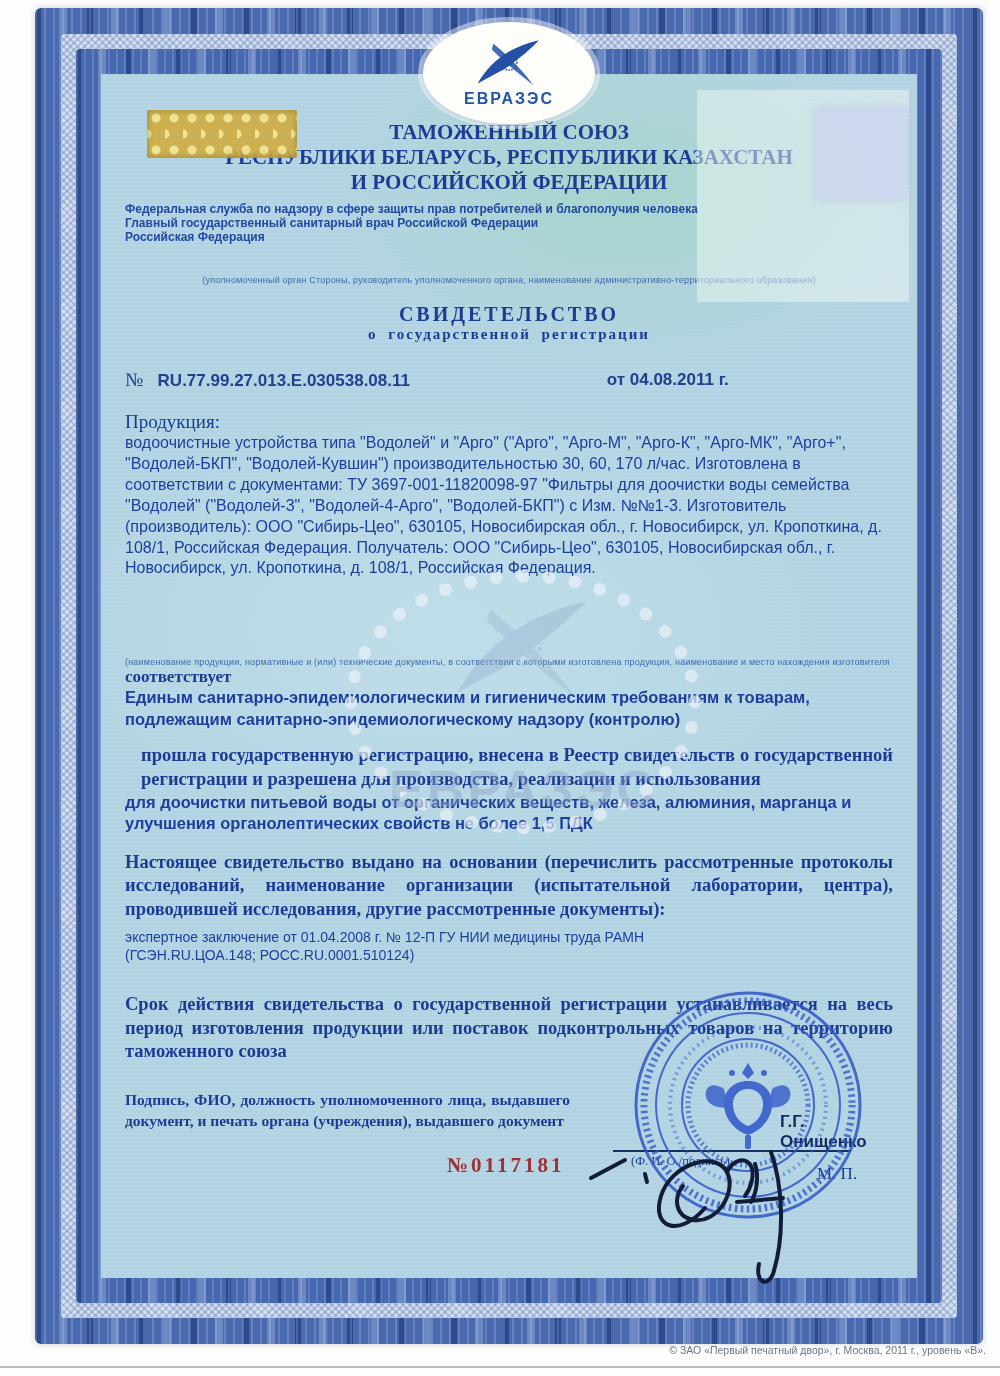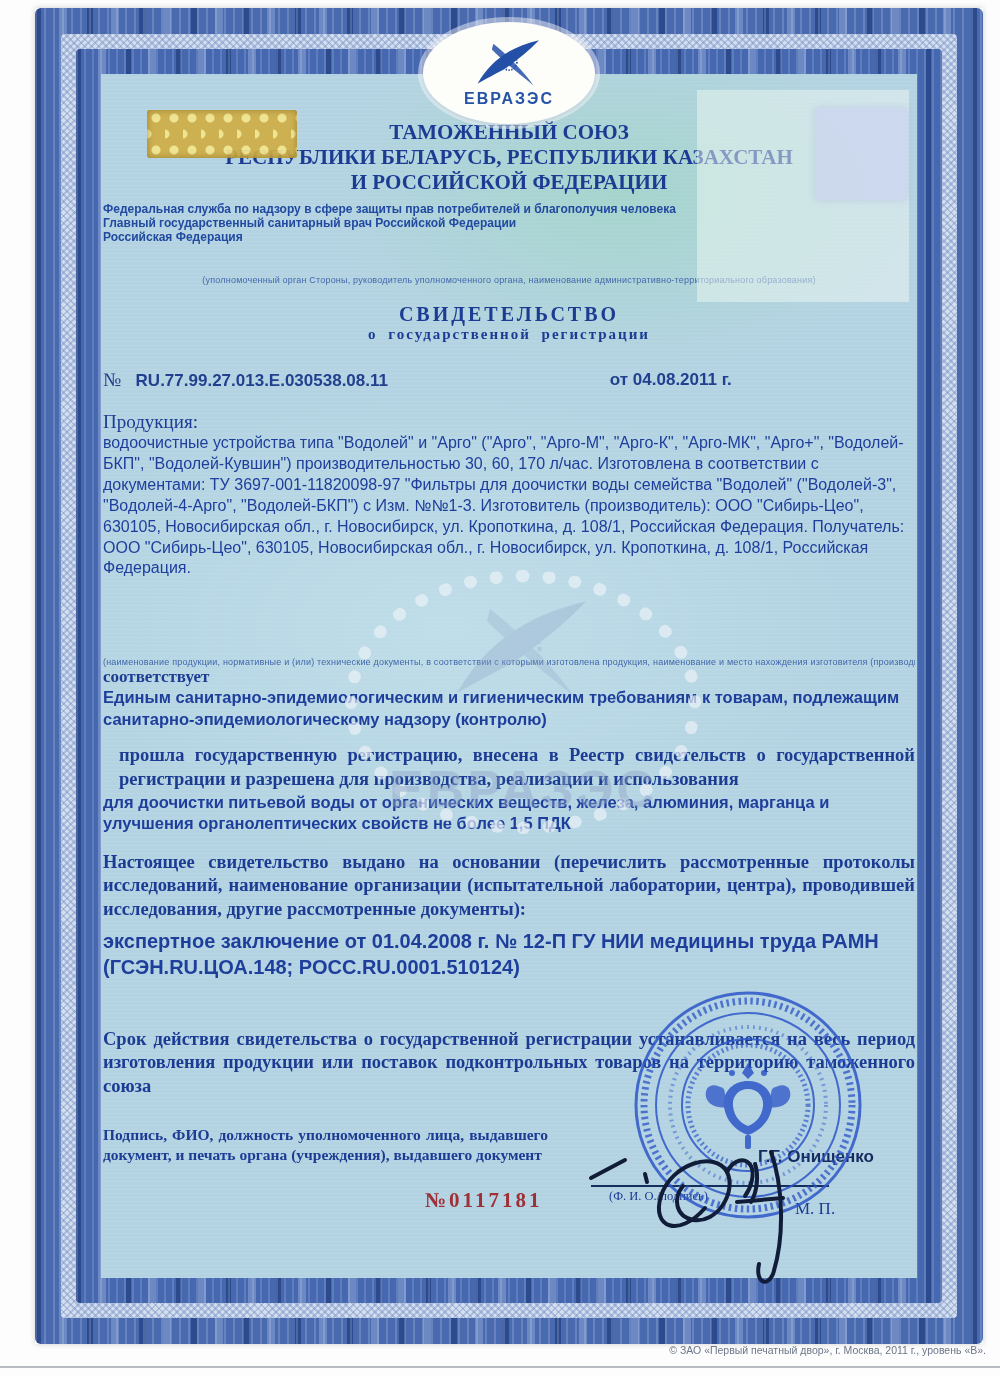--- a/index.html
+++ b/index.html
@@ -16,21 +16,21 @@
   .b-mid{height:100%;box-sizing:border-box;padding:15px;border-radius:4px;
     background:
       repeating-linear-gradient(45deg, rgba(110,140,195,.38) 0 2px, transparent 2px 5px),
       repeating-linear-gradient(-45deg, rgba(110,140,195,.38) 0 2px, transparent 2px 5px),
       #d4deee;}
   .b-inner{height:100%;box-sizing:border-box;padding:25px;border-radius:4px;
     background:
       repeating-linear-gradient(90deg, rgba(255,255,255,.14) 0 2px, transparent 2px 8px),
       repeating-linear-gradient(90deg, #2c4a8e 0 5px, #4668b0 5px 22px, #6d89c4 22px 30px, #4668b0 30px 50px),
       #3a5ba4;}
-  .inner{position:relative;height:100%;box-sizing:border-box;padding:0 2px;overflow:hidden;
+  .inner{position:relative;height:100%;box-sizing:border-box;padding:0 24px;overflow:hidden;
     background:
       radial-gradient(ellipse 430px 250px at 64% 10%, rgba(152,214,184,.5), transparent 70%),
       radial-gradient(ellipse 560px 320px at 42% 46%, rgba(200,230,238,.55), transparent 75%),
       repeating-linear-gradient(0deg, rgba(255,255,255,.07) 0 1px, transparent 1px 4px),
       #b4d3e2;}
   .hdr1{font-family:"Liberation Serif",serif;font-weight:700;font-size:21px;line-height:1.2;
         color:#1c3c94;text-align:center;}
   .agency{font-weight:600;font-size:12px;line-height:1.2;color:#2149a0;text-align:left;}
   .tiny{font-size:9px;letter-spacing:.2px;color:#4168ab;text-align:center;white-space:nowrap;
         overflow:hidden;}
@@ -40,25 +40,25 @@
          word-spacing:5px;color:#1c3c94;text-align:center;margin-top:0;}
   .numrow{position:relative;margin-top:26px;height:24px;color:#21408f;}
   .nosign{font-family:"Liberation Serif",serif;font-size:19px;font-weight:400;}
   .numval{font-weight:700;font-size:17px;margin-left:10px;margin-top:38px;}
   .dateval{position:absolute;left:57%;top:1px;font-weight:700;font-size:17px;margin-left:44px;}
   .product-label{margin-top:18px;font-family:Liberation Serif, serif;font-size:19px;color:#1c3c94;}
   .product-text{font-size:16px;line-height:1.31;color:#1e3e9c;text-align:left;}
   .serif-par{font-family:"Liberation Serif",serif;font-weight:700;font-size:18.5px;line-height:1.28;
         color:#1c3c94;text-align:justify;}
   .sans-par{font-weight:700;font-size:16.5px;line-height:1.3;color:#1e3e9c;}
-  .sans-reg{font-weight:700;font-size:20px;line-height:1.3;color:#1e3e9c;white-space:pre-line;}
+  .sans-reg{font-weight:400;font-size:14px;line-height:1.3;color:#1e3e9c;white-space:pre-line;}
   .serif-sm{font-family:"Liberation Serif",serif;font-weight:700;font-size:17px;color:#1c3c94;}
   .wm-gap{margin-top:78px;}
   .mt14{margin-top:14px;margin-left:16px;} .mt16{margin-top:16px;} .mt6{margin-top:6px;}
-  .validity{margin-top:48px;}
+  .validity{margin-top:29px;}
   
   .bottom-block{position:relative;margin-top:26px;height:108px;}
   .sign-caption{position:absolute;left:0;top:0;width:445px;font-family:"Liberation Serif",serif;
         font-weight:700;font-size:15.5px;line-height:1.35;color:#1c3c94;text-align:justify;}
   .name{position:absolute;left:655px;top:22px;font-weight:700;font-size:17px;color:#152a5e;}
   .sig-line{position:absolute;left:488px;top:60px;width:238px;border-top:2px solid #16305e;}
   .fio{position:absolute;left:506px;top:64px;font-family:"Liberation Serif",serif;font-size:12.5px;
         color:#1c3c94;}
   .serial{position:absolute;left:322px;top:63px;font-family:"Liberation Serif",serif;font-weight:700;
         font-size:21px;letter-spacing:3px;color:#9e3038;}

